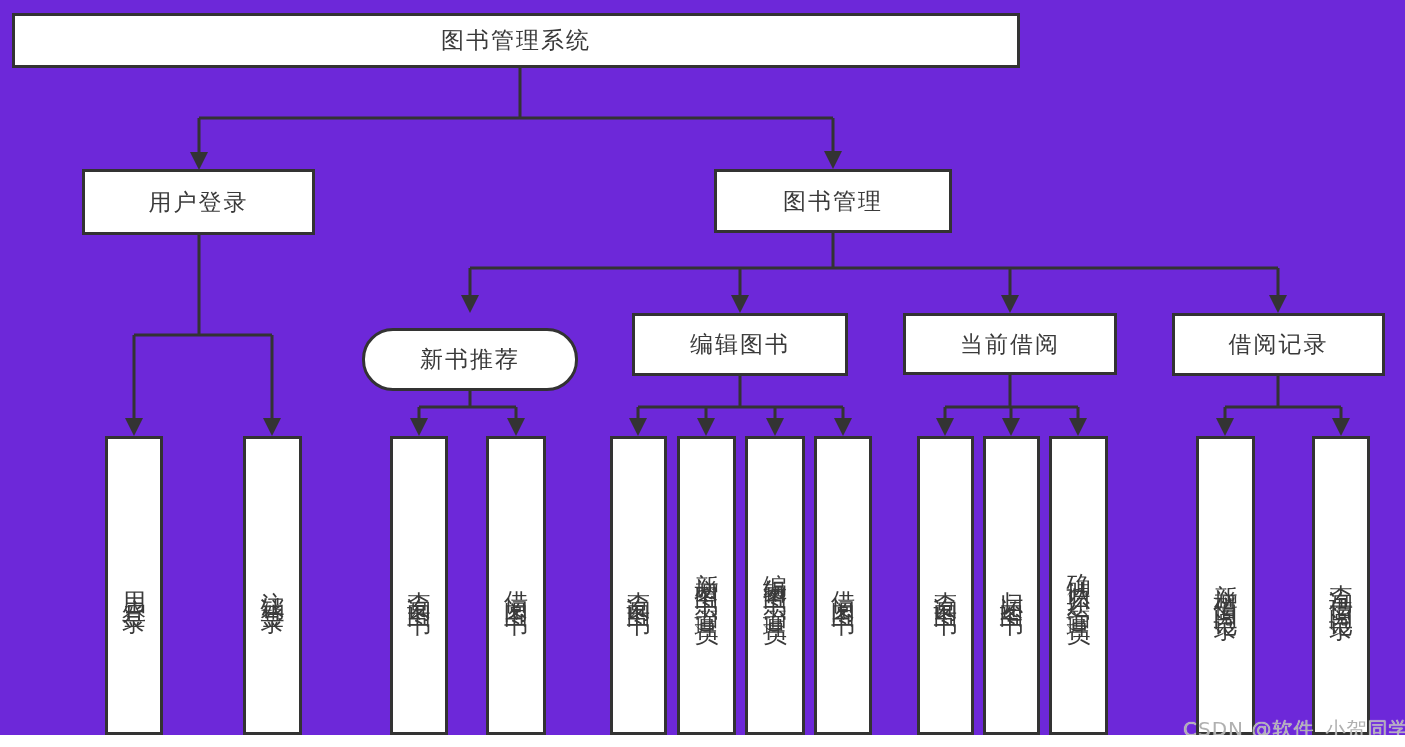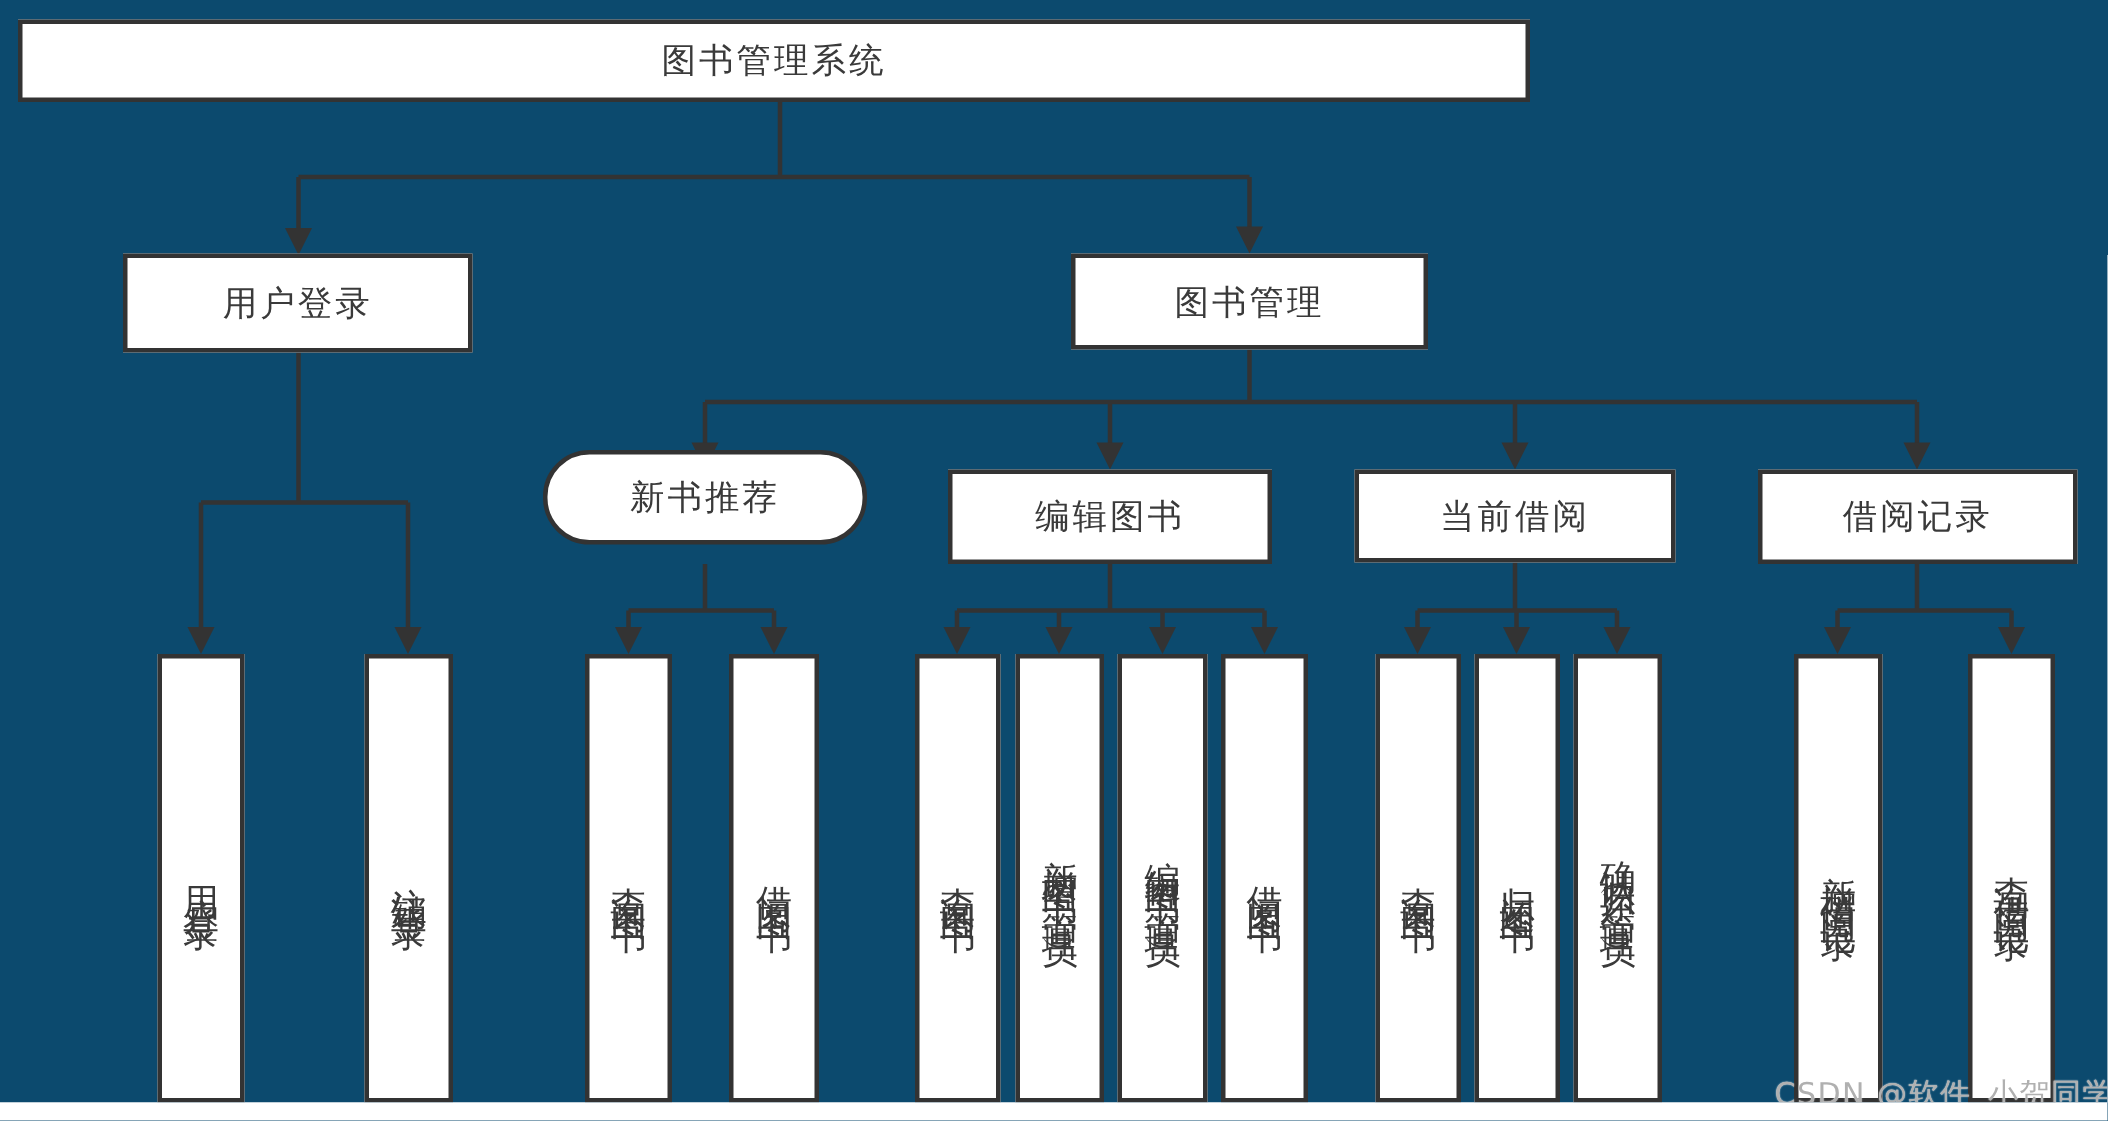--- a/index.html
+++ b/index.html
@@ -5,21 +5,21 @@
   html, body {
     margin: 0;
     padding: 0;
     background: #ffffff;
     font-family: "DejaVu Sans", sans-serif;
   }
   .canvas {
     position: relative;
     width: 1405px;
     height: 735px;
-    background: #0c4a6e;
+    background: #6d28d9;
     overflow: hidden;
   }
   .connector-layer {
     position: absolute;
     left: 0;
     top: 0;
     width: 1405px;
     height: 747px;
   }
   .hnode {
@@ -112,21 +112,21 @@
     <span>图书管理系统</span>
   </div>
 
   <div class="hnode" style="left:82px; top:169px; width:233px; height:66px;">
     <span>用户登录</span>
   </div>
   <div class="hnode" style="left:714px; top:169px; width:238px; height:64px;">
     <span>图书管理</span>
   </div>
 
-  <div class="hnode" style="left:362px; top:300px; width:216px; height:63px;border-radius:31px;">
+  <div class="hnode" style="left:362px; top:328px; width:216px; height:63px;border-radius:31px;">
     <span>新书推荐</span>
   </div>
   <div class="hnode" style="left:632px; top:313px; width:216px; height:63px;">
     <span>编辑图书</span>
   </div>
   <div class="hnode" style="left:903px; top:313px; width:214px; height:62px;">
     <span>当前借阅</span>
   </div>
   <div class="hnode" style="left:1172px; top:313px; width:213px; height:63px;justify-content:center;">
     <span>借阅记录</span>

